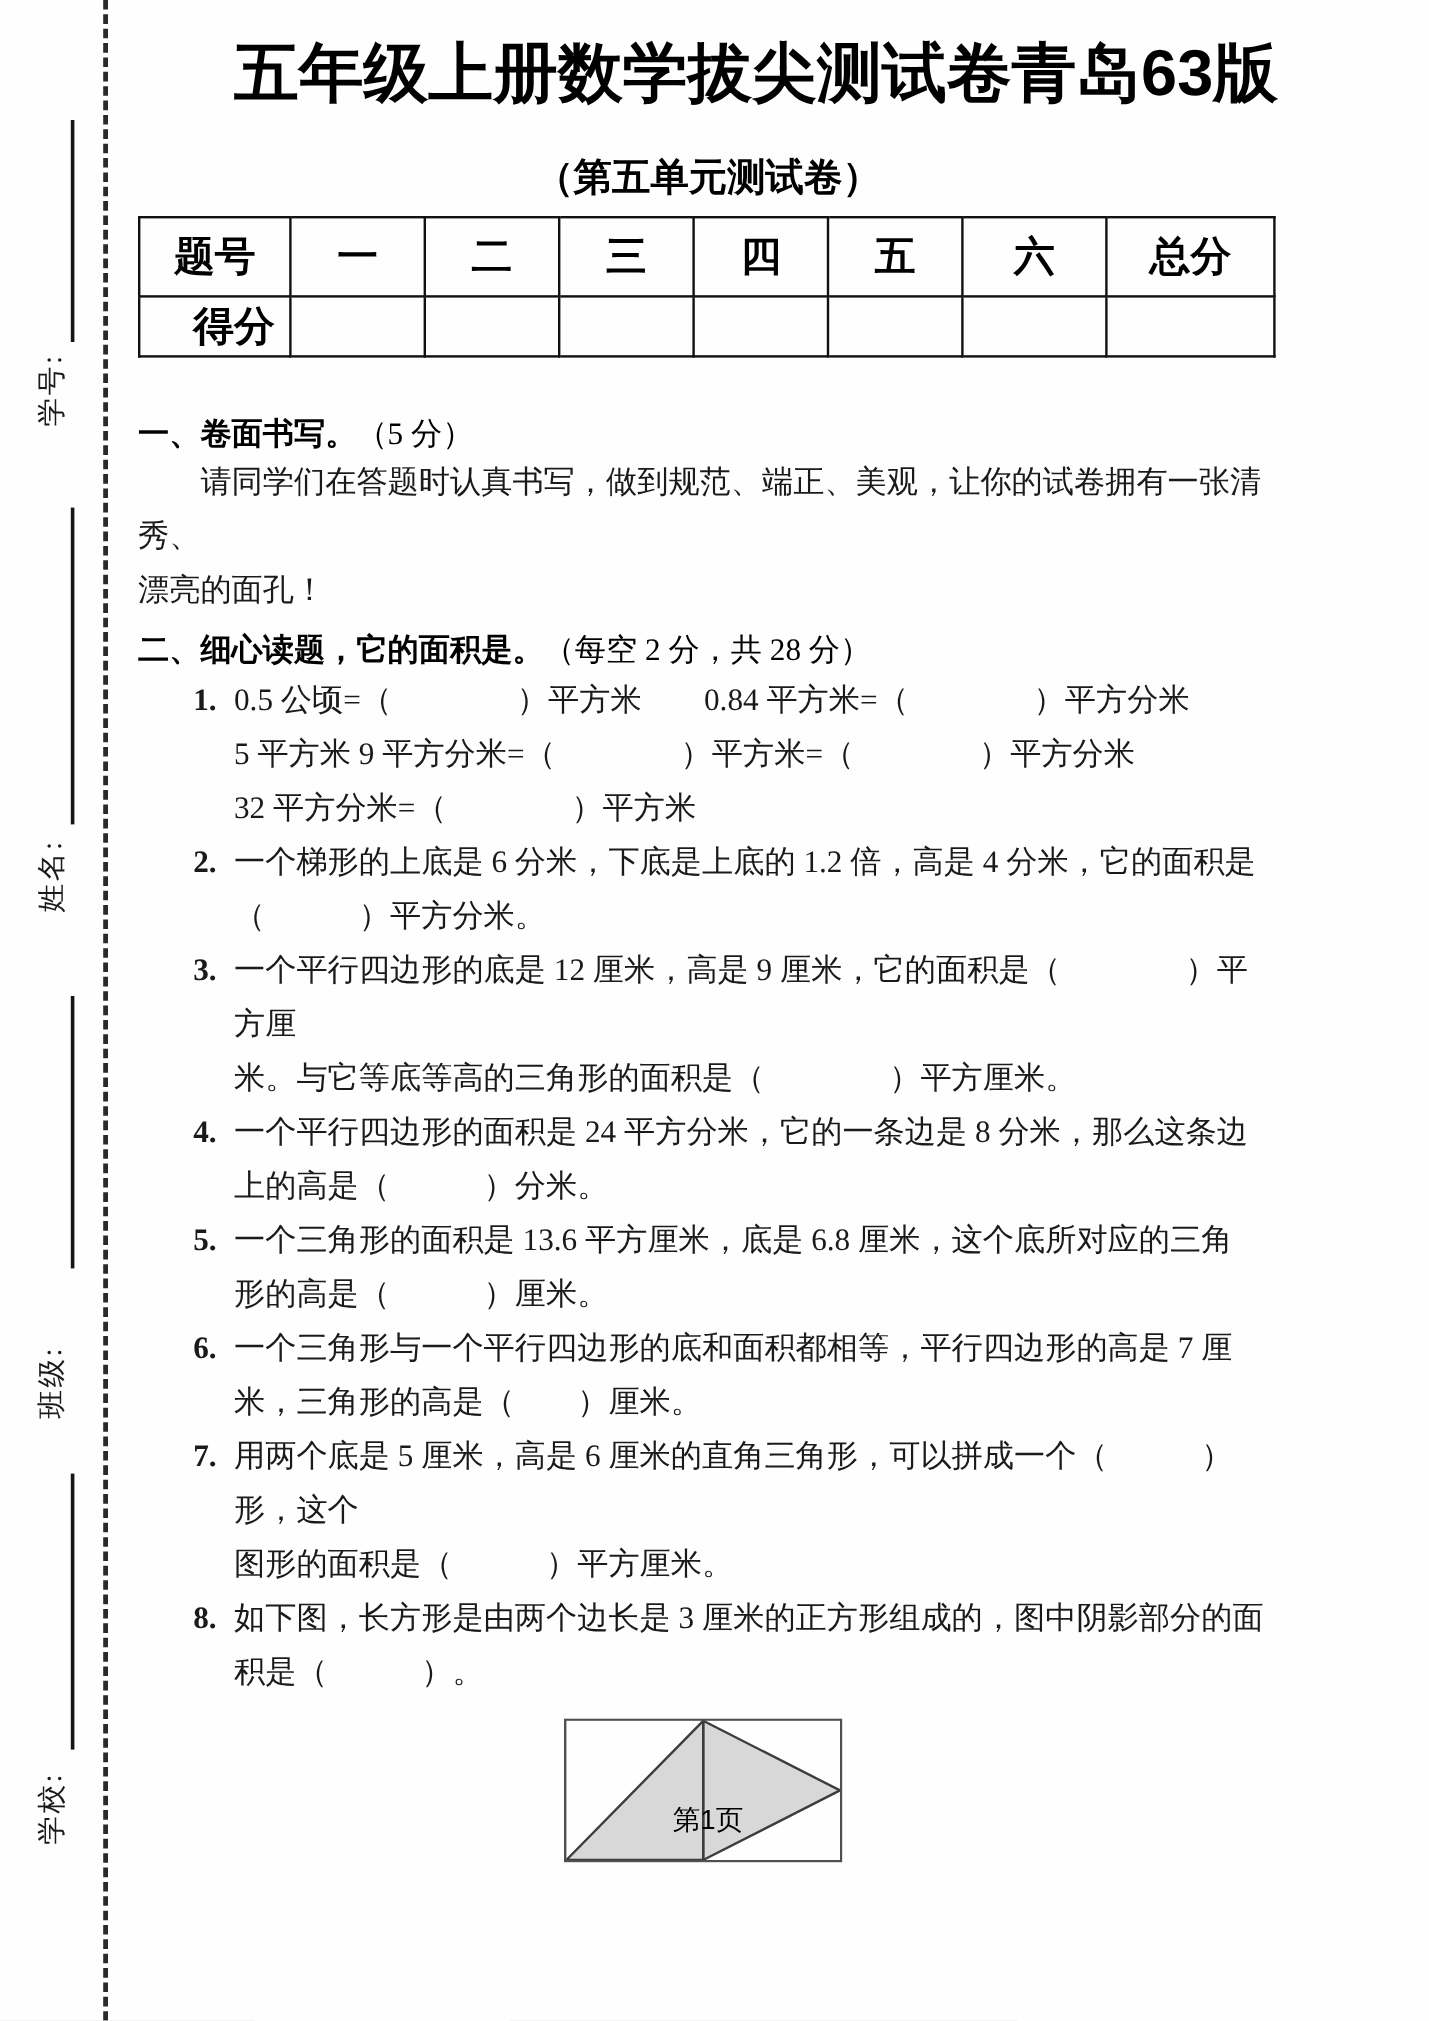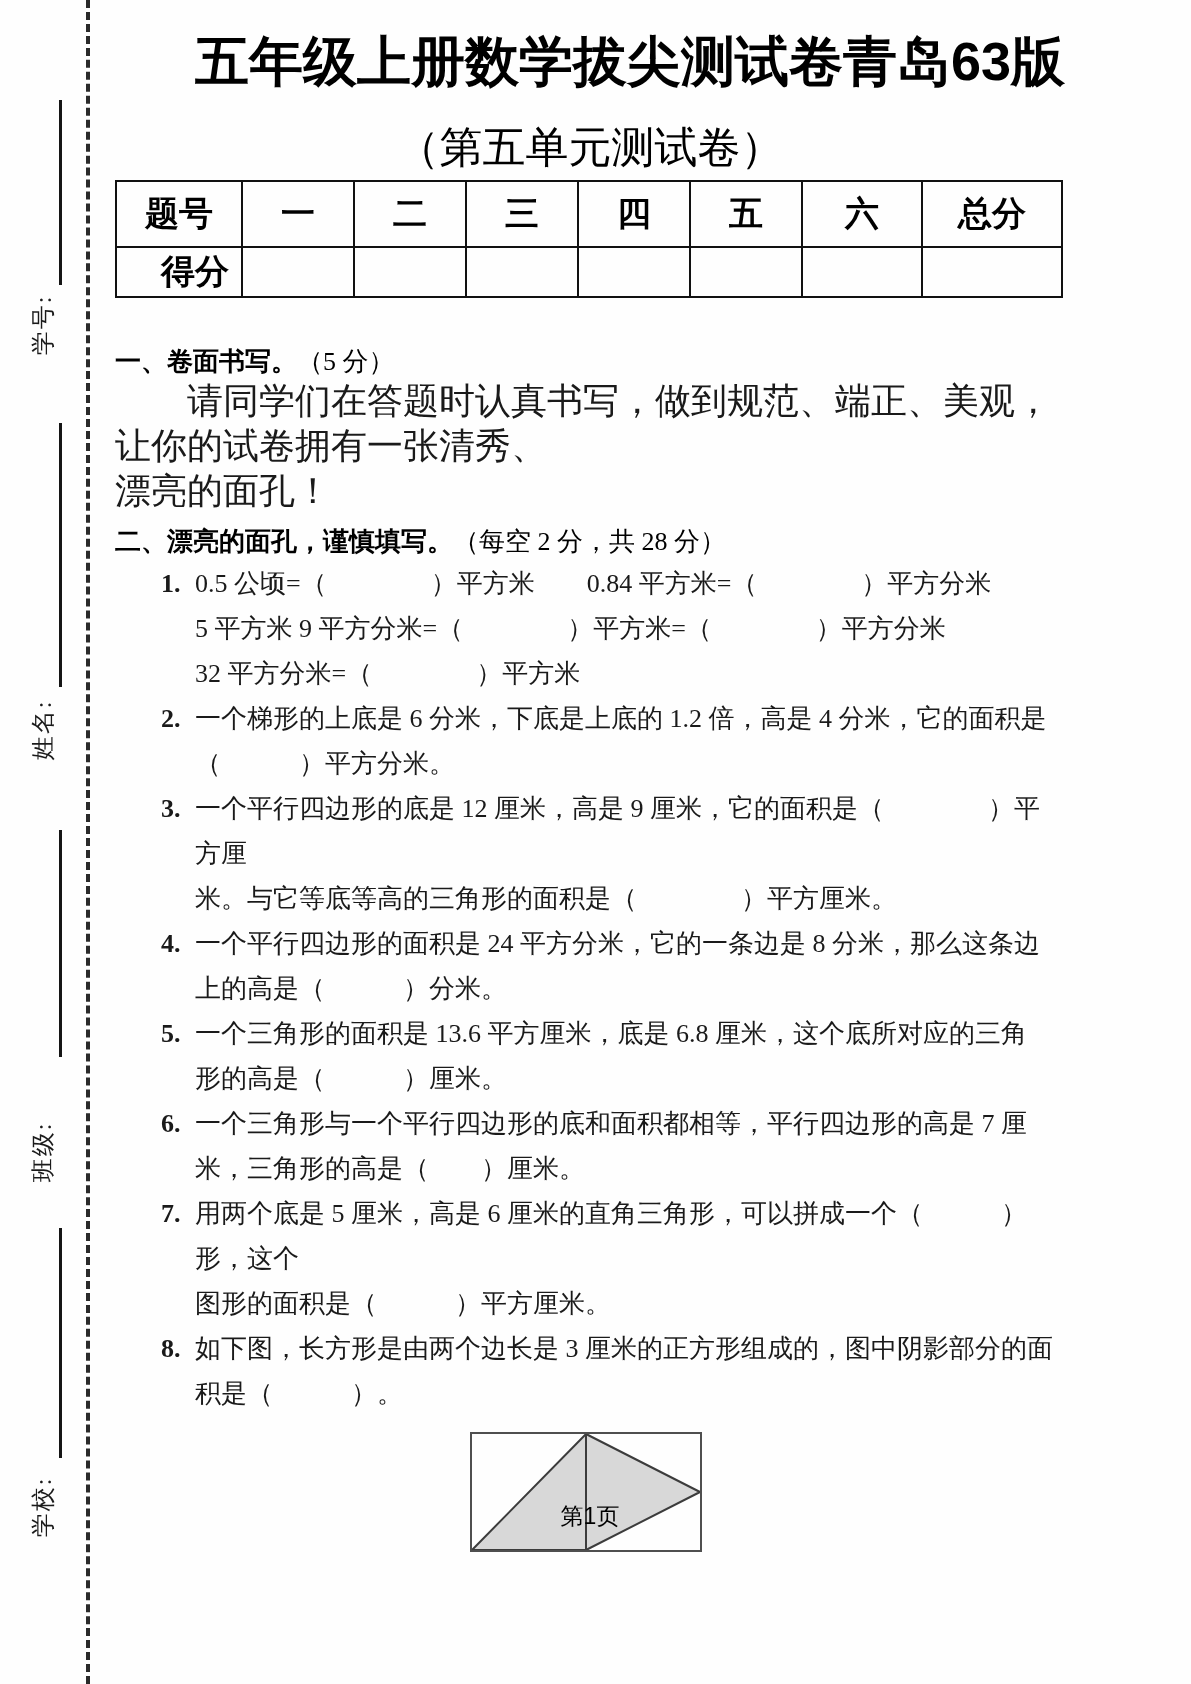--- a/index.html
+++ b/index.html
@@ -33,21 +33,21 @@
   
   .content{position:absolute;left:115px;top:0;width:950px;}
   .title{
     margin-top:30px;text-align:right;
     font-family:"Liberation Sans","DejaVu Sans",sans-serif;
     font-weight:900;font-size:54px;line-height:62px;color:#000;
   }
   .subtitle{
     margin-top:30px;text-align:center;
     font-family:"Liberation Sans","DejaVu Sans",sans-serif;
-    font-weight:400;font-size:43px;line-height:50px;color:#000;
+    font-weight:700;font-size:32px;line-height:50px;color:#000;
   }
   .meta{
     margin-top:26px;text-align:right;
     font-family:"Liberation Sans","DejaVu Sans",sans-serif;
     font-weight:700;font-size:25px;line-height:28px;color:#000;
   }
   table.score{
     margin-top:8px;border-collapse:collapse;width:948px;table-layout:fixed;
   }
   table.score td{
@@ -60,21 +60,21 @@
 
   .sec-head{
     margin-top:46px;font-size:26px;line-height:34px;color:#000;
   }
   .sec-head .bold{
     font-family:"Liberation Sans","DejaVu Sans",sans-serif;font-weight:700;
   }
   .sec-head .note{font-weight:400;}
   .sec-head.s2{margin-top:10px;}
 
-  .para{font-size:36px;line-height:45px;}
+  .para{font-size:26px;line-height:45px;}
   .para .ind{text-indent:2em;}
 
   .qblock{margin-top:2px;}
   .q{display:flex;padding-left:46px;font-size:26px;line-height:45px;}
   .qnum{width:34px;flex:none;text-align:left;font-weight:700;}
   .qlines{flex:1;}
 
   .figure-wrap{margin-top:16px;margin-left:355px;width:232px;height:120px;}
 
   .footer{
@@ -140,21 +140,21 @@
 
     <div class="sec-head">
       <span class="bold">一、卷面书写。</span><span class="note">（5 分）</span>
     </div>
     <div class="para">
       <div class="ind">请同学们在答题时认真书写，做到规范、端正、美观，让你的试卷拥有一张清秀、</div>
       <div>漂亮的面孔！</div>
     </div>
 
     <div class="sec-head s2">
-      <span class="bold">二、漂亮的面孔，谨慎填写。</span><span class="note">（每空 2 分，共 28 分）</span>
+      <span class="bold">二、细心读题，它的面积是。</span><span class="note">（每空 2 分，共 28 分）</span>
     </div>
 
     <div class="qblock">
 
       <div class="q">
         <span class="qnum">1.</span>
         <div class="qlines">
           <div>0.5 公顷=（　　　　）平方米　　0.84 平方米=（　　　　）平方分米</div>
           <div>5 平方米 9 平方分米=（　　　　）平方米=（　　　　）平方分米</div>
           <div>32 平方分米=（　　　　）平方米</div>

